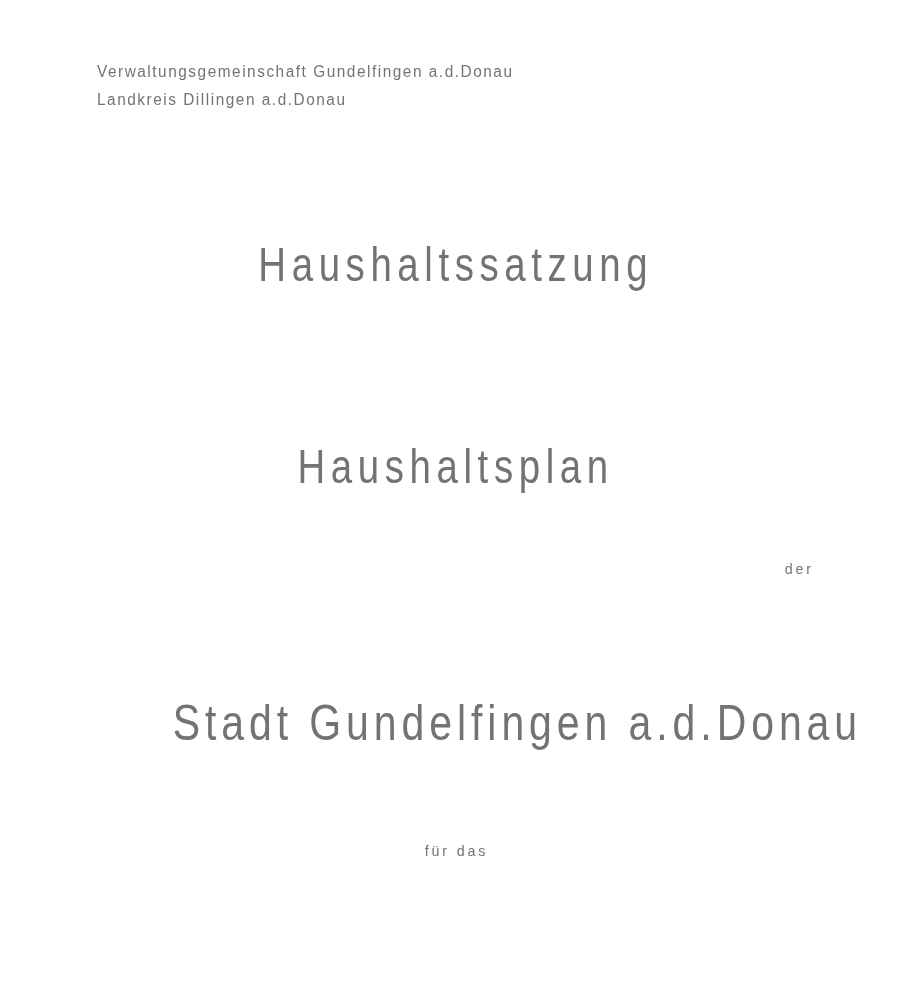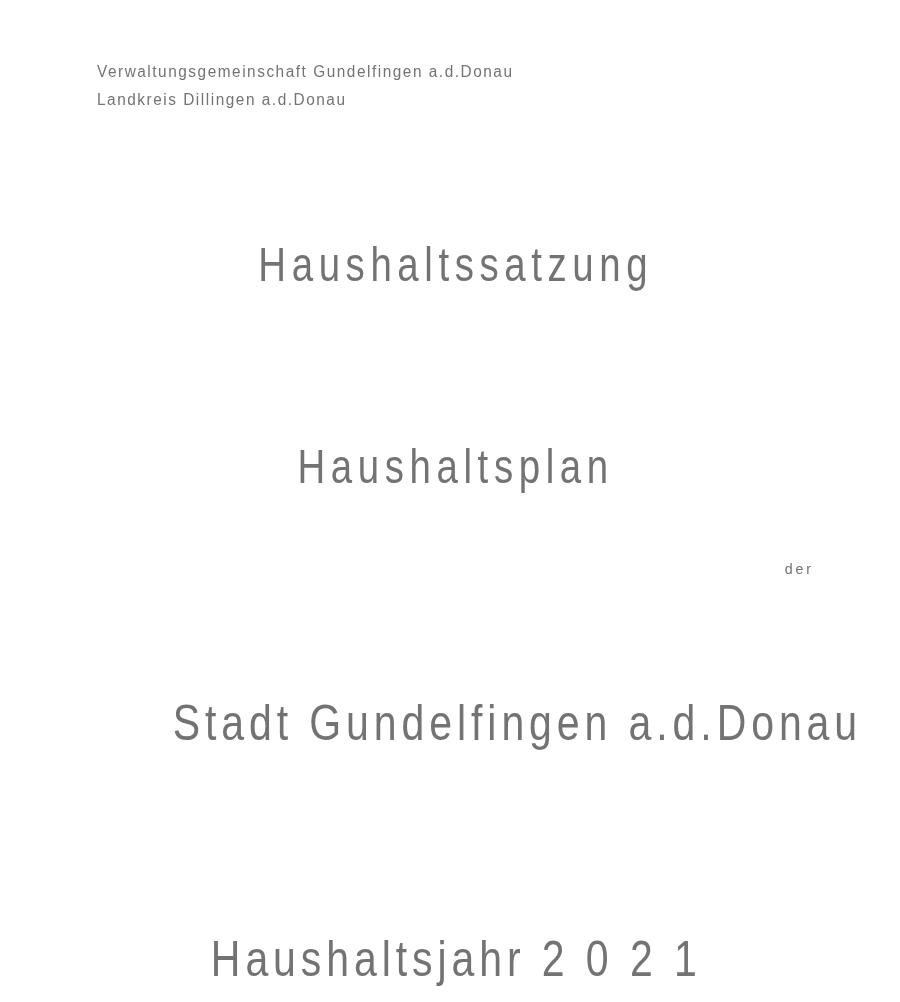--- a/index.html
+++ b/index.html
@@ -91,18 +91,18 @@
   </div>
 
   <div class="center-line h-small pos-der">
     <span>der</span>
   </div>
 
   <div class="center-line h-xlarge pos-entity">
     <span>Stadt Gundelfingen a.d.Donau</span>
   </div>
 
+  <div class="center-line h-small pos-fuerdas">
+    <span>für das</span>
+  </div>
 
-  <div class="center-line h-xlarge pos-year">
-    <span>Haushaltsjahr 2 0 2 1</span>
-  </div>
 
 </div>
 
 </body></html>

